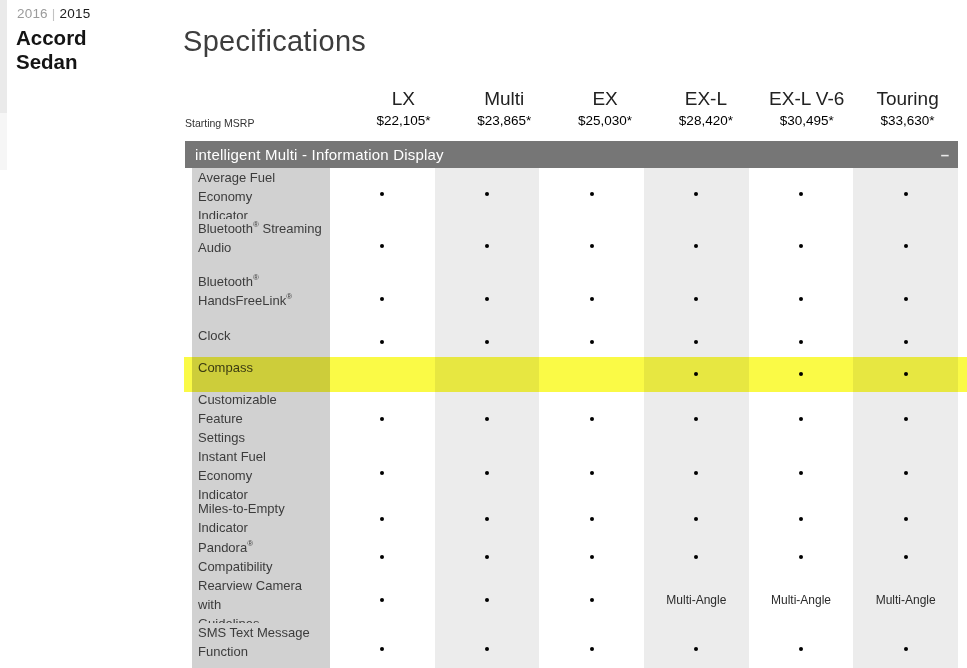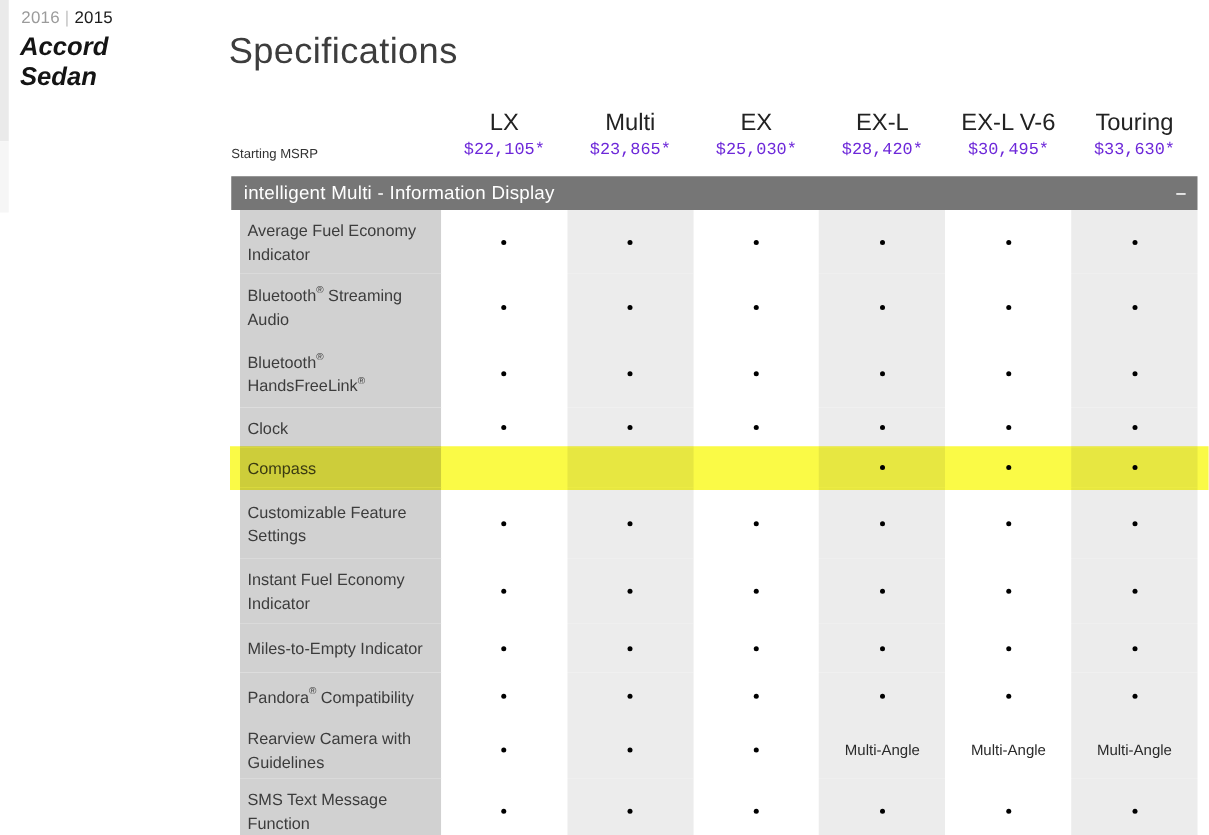--- a/index.html
+++ b/index.html
@@ -10,32 +10,32 @@
   }
   
   #left-strip-top { position:absolute; left:0; top:0; width:7px; height:113px; background:#eaeaea; }
   #left-strip-bottom { position:absolute; left:0; top:113px; width:7px; height:57px; background:#f6f6f6; }
 
   
   #year-selector { position:absolute; left:17px; top:6px; font-size:13.5px; letter-spacing:0.2px; }
   #year-prev { color:#9b9b9b; cursor:pointer; }
   #year-divider { color:#c2c2c2; padding:0 4px; }
   #year-current { color:#1c1c1c; }
-  #model-title { position:absolute; left:16px; top:26px; width:125px; font-size:20.5px; line-height:24px; font-weight:bold; color:#141414;font-style:italic; }
+  #model-title { position:absolute; left:16px; top:26px; width:125px; font-size:20.5px; line-height:24px; font-weight:bold; color:#141414; }
 
   
   #page-title { position:absolute; left:183px; top:25px; font-size:29px; font-weight:400; color:#3d3d3d; letter-spacing:0.3px;text-align:right; }
 
   
   #trim-header { position:absolute; left:185px; top:74px; width:773px; height:60px; display:flex; }
   .th-first { width:168px; position:relative; }
   #starting-msrp { position:absolute; left:0; bottom:5px; font-size:10.5px; color:#333; }
   .th-cell { flex:1; display:flex; flex-direction:column; justify-content:flex-end; align-items:center; padding-bottom:3px; }
   .trim-name { font-size:19px; color:#222; line-height:24px; }
-  .trim-price { font-size:13.5px; color:#6d28d9; line-height:20px;font-family:Liberation Mono, monospace; }
+  .trim-price { font-size:13.5px; color:#000000; line-height:20px; }
 
   
   #section-bar { position:absolute; left:185px; top:141px; width:773px; height:27px;
     background:var(--bar,#767676); display:flex; align-items:center; justify-content:space-between;
     cursor:pointer; }
   #section-title { color:#ffffff; font-size:15px; padding-left:10px; letter-spacing:0.2px; }
   #collapse-btn { color:#e9e9e9; font-size:15px; font-weight:bold; padding:0 9px; line-height:27px; cursor:pointer; background:none; border:none; font-family:inherit; }
 
   
   #rows { position:absolute; left:185px; top:168px; width:773px; }
@@ -45,22 +45,22 @@
   .t-row:nth-child(3){height:54px}
   .t-row:nth-child(4){height:32px}
   .t-row:nth-child(5){height:32px}
   .t-row:nth-child(6){height:57px}
   .t-row:nth-child(7){height:52px}
   .t-row:nth-child(8){height:39px}
   .t-row:nth-child(9){height:38px}
   .t-row:nth-child(10){height:47px}
   .t-row:nth-child(11){height:52px}
   .gutter { width:7px; background:#fff; }
-  .f-label { width:161px; background:var(--labelcol,#d1d1d1); color:#3c3c3c; font-size:13px;
-    line-height:19px; display:flex; align-items:center; padding:0 8px 0 6px; }
+  .f-label { width:138px; background:var(--labelcol,#d1d1d1); color:#3c3c3c; font-size:13px;
+    line-height:19px; display:flex; padding:0 8px 0 6px; }
   .f-label sup { font-size:8px; line-height:0; position:relative; top:-1px; }
   .cell { flex:1; display:flex; align-items:center; justify-content:center; }
   .col-white { background:#ffffff; }
   .col-alt { background:var(--altcol,#ececec); }
   .dot { width:4px; height:4px; border-radius:50%; background:#000; display:inline-block; }
   .cell.txt { font-size:12px; color:#2b2b2b; }
 
   
   .t-row.highlight::after {
     content:""; position:absolute; top:-1px; bottom:-2px; left:-1px; right:-10px;

